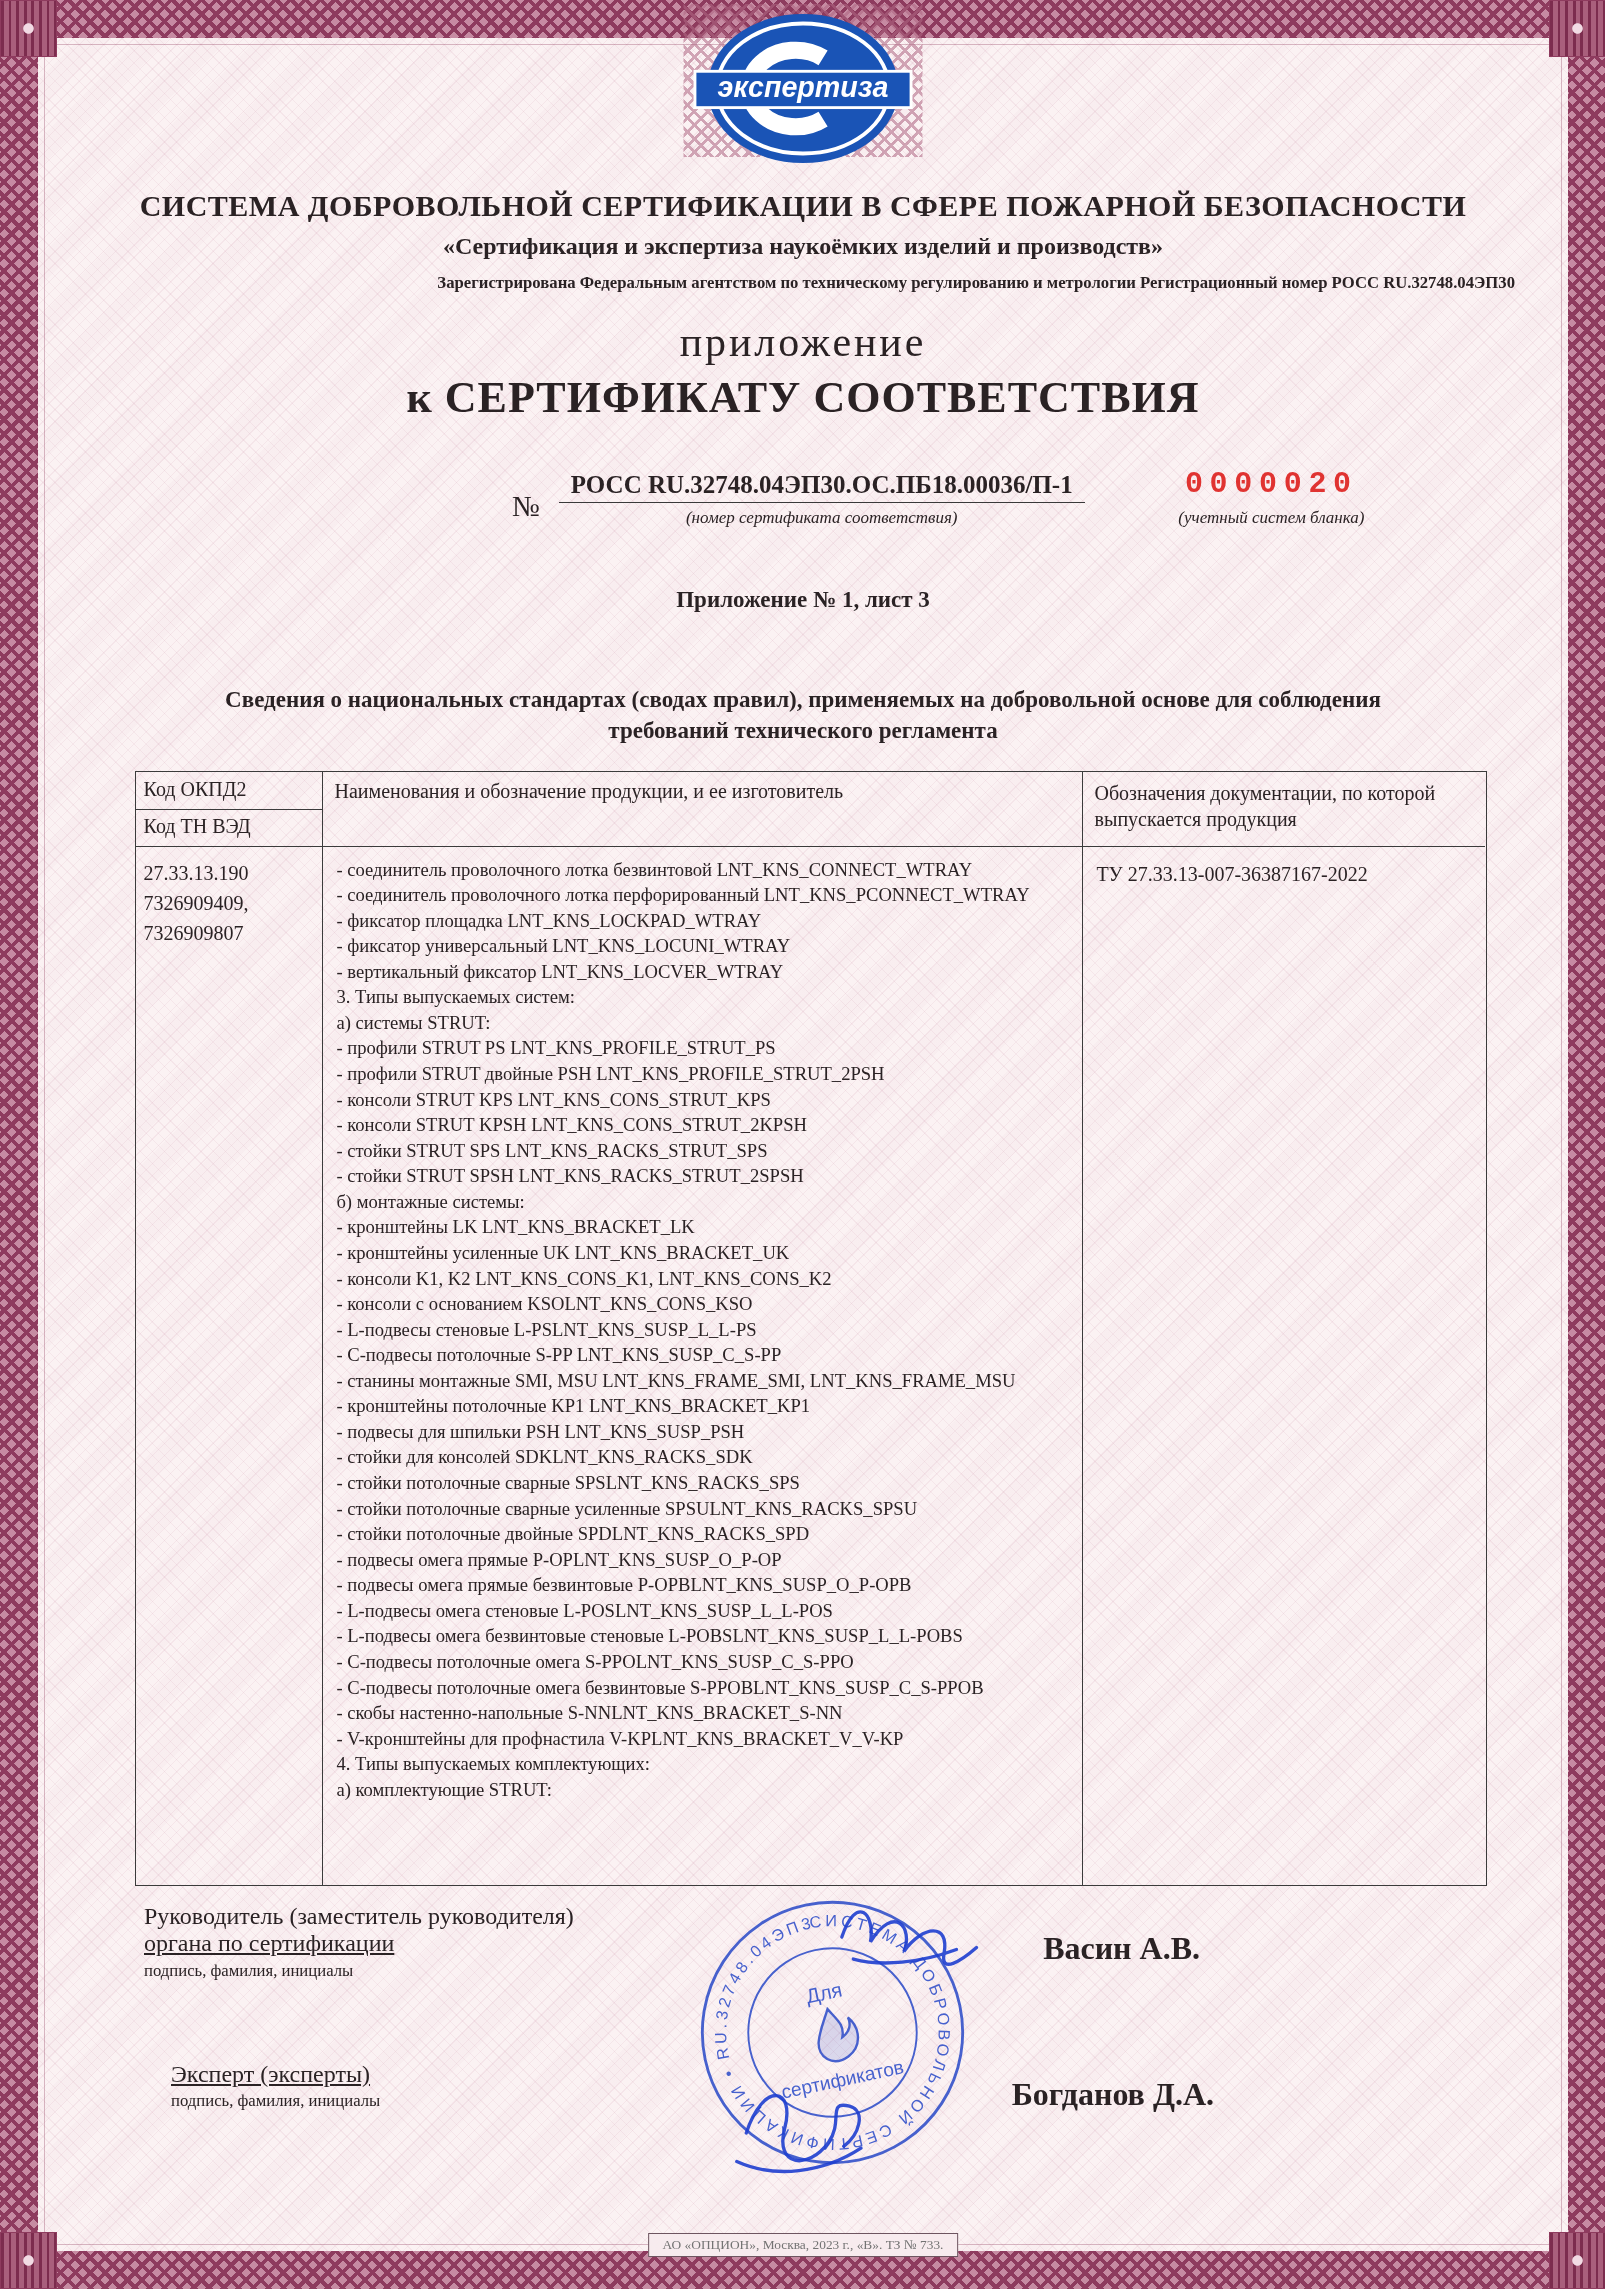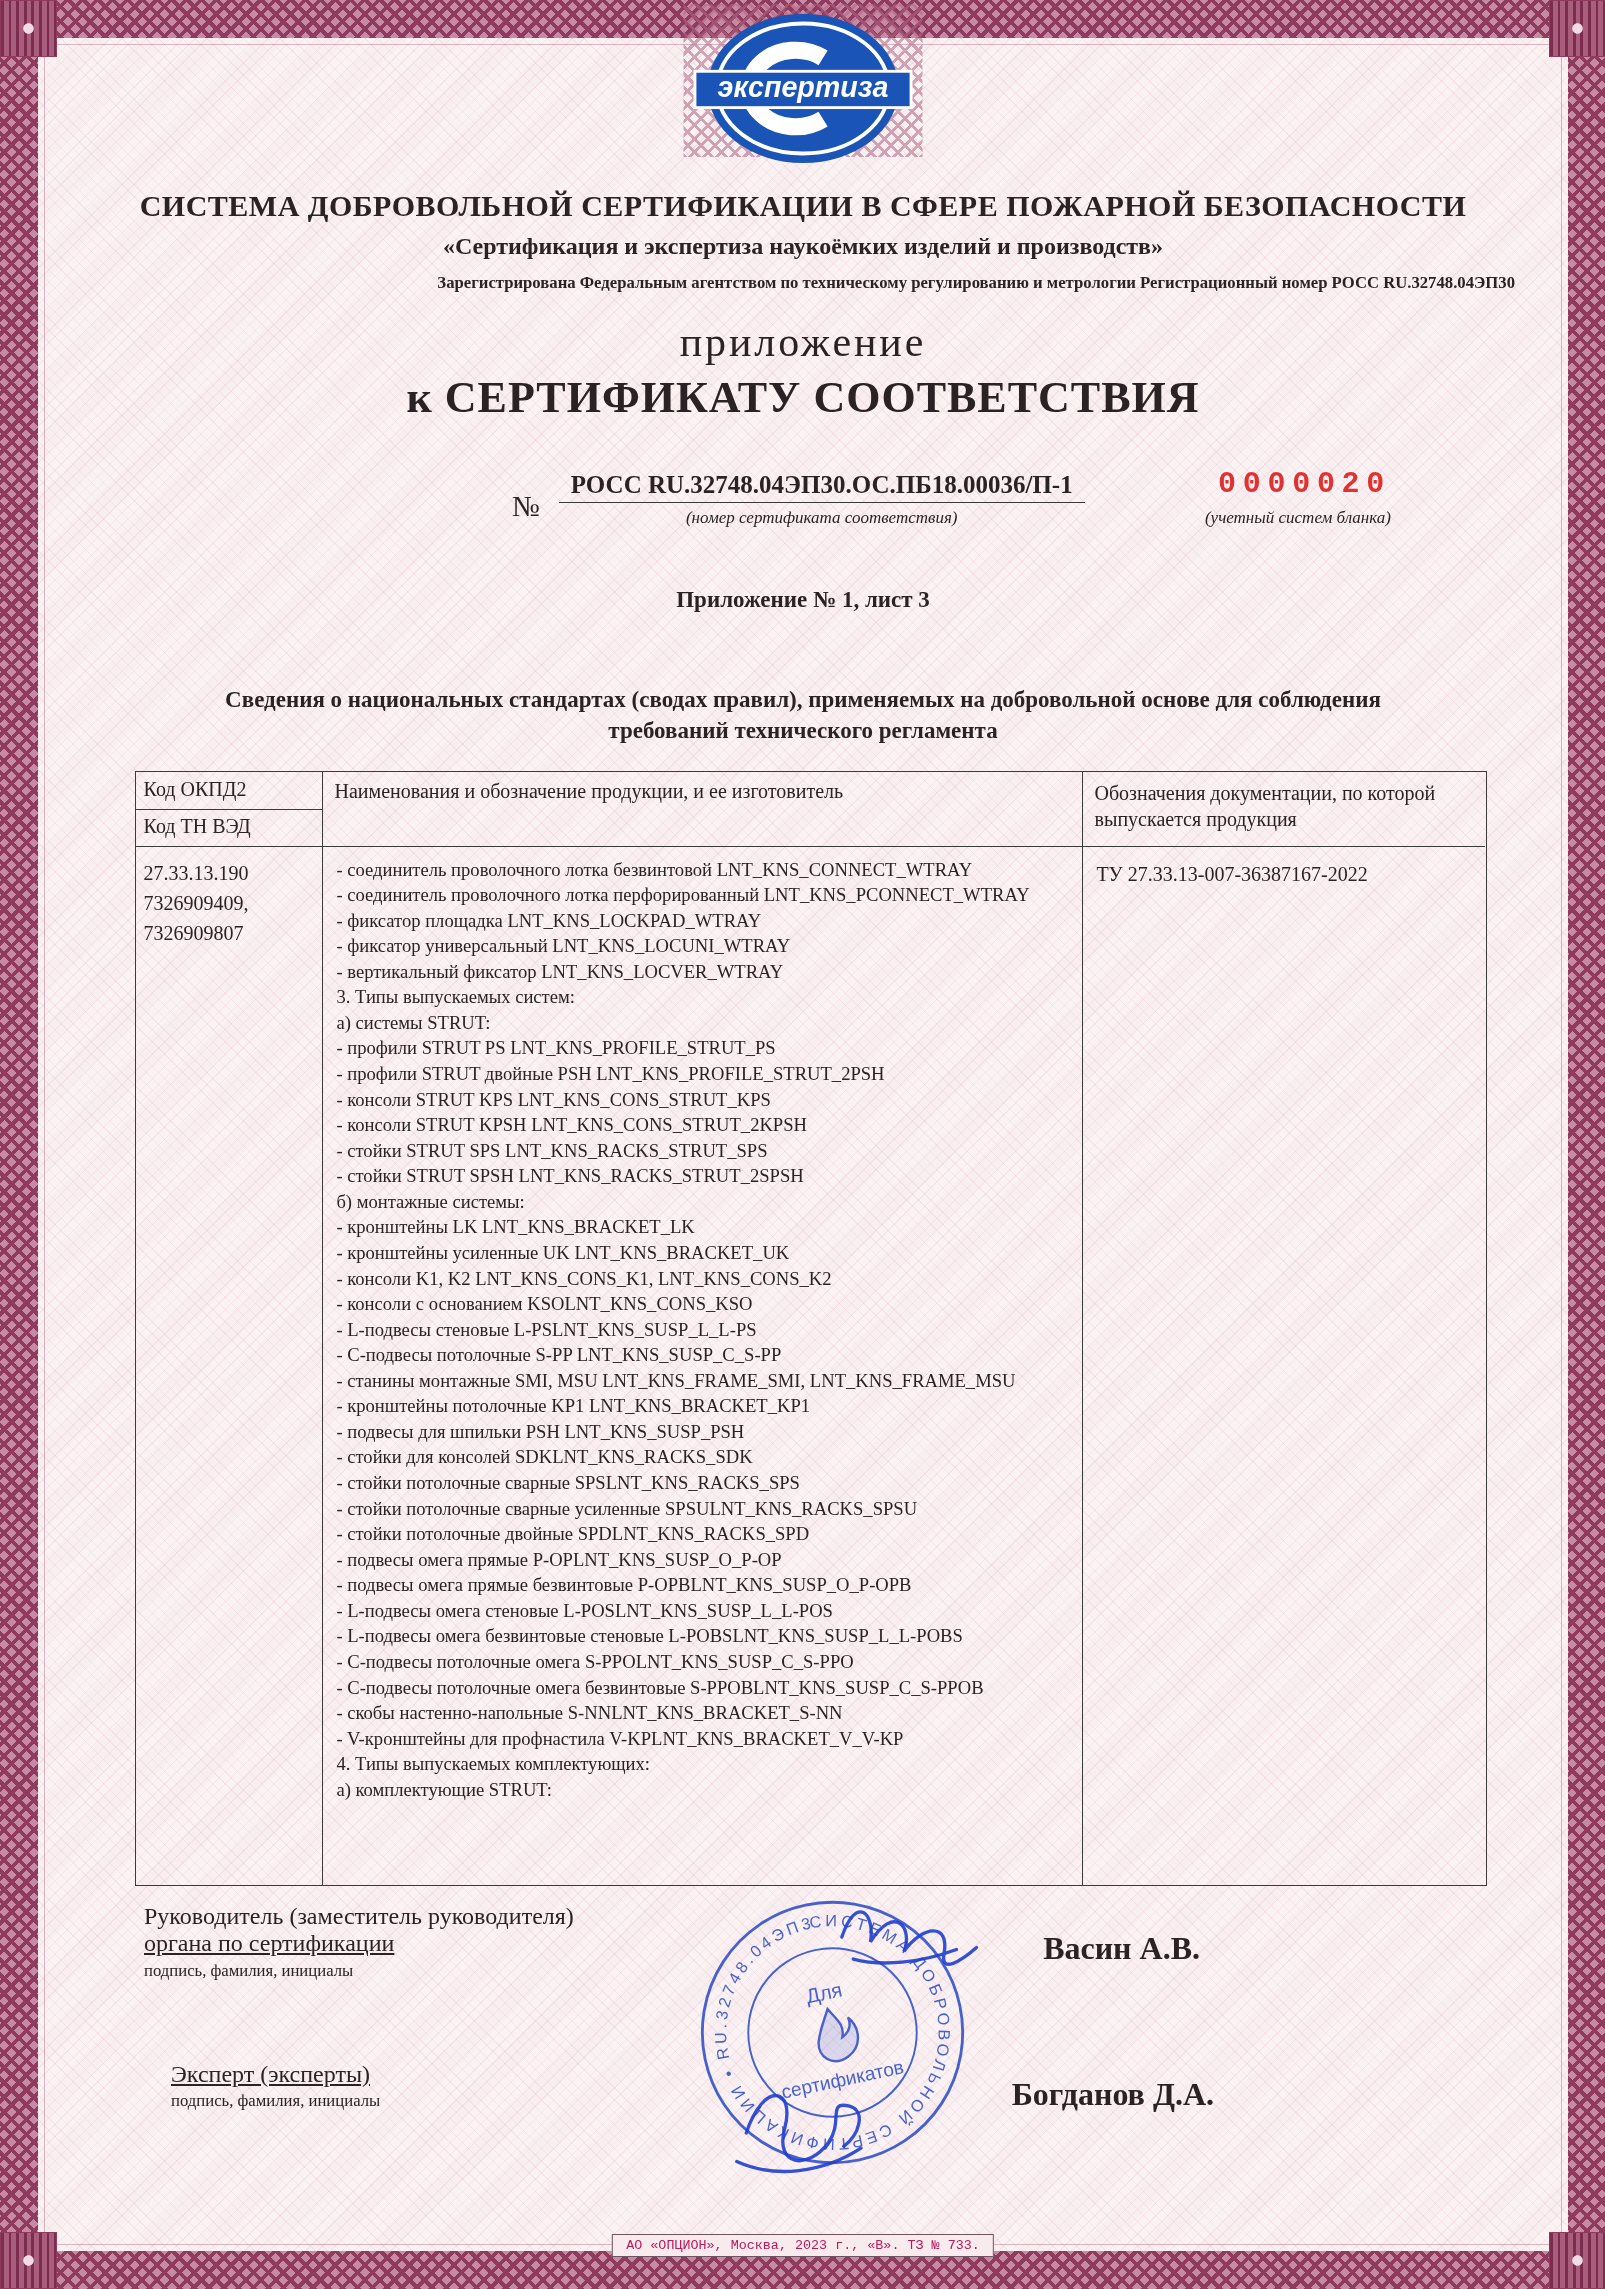--- a/index.html
+++ b/index.html
@@ -57,21 +57,21 @@
   .sys-reg { margin:13.4px 0 0; text-align:right; font-size:16.7px; font-weight:bold; }
 
   .doc-pre  { margin:25px 0 0; text-align:center; font-size:42px; letter-spacing:2.9px; }
   .doc-main { margin:5.7px 0 0; text-align:center; font-size:44px; font-weight:bold; letter-spacing:1px; }
 
   .num-row { display:flex; align-items:flex-end; margin:44px 124px 0 421px; }
   .num-sign { font-size:29px; padding-right:19px; padding-bottom:5.7px; }
   .num-main { width:631px; text-align:center; }
   .num-value { font-size:25px; font-weight:bold; border-bottom:1.9px solid #3a3a3a; padding-bottom:3.8px; }
   .num-caption { font-size:17px; font-style:italic; margin-top:4.8px; }
-  .blank-num { margin-left:67px; width:287px; text-align:right; }
+  .blank-num { margin-left:67px; width:287px; text-align:center; }
   .blank-value { font-family:"Liberation Mono", monospace; font-size:30px; font-weight:bold; color:#e03331; letter-spacing:6.7px; }
   .blank-caption { font-size:17px; font-style:italic; margin-top:7.6px; }
 
   .annex-line { margin:59px 0 0; text-align:center; font-size:23px; font-weight:bold; }
 
   .section-title { margin:71px auto 0; max-width:1271px; text-align:center; font-size:23px; font-weight:bold; line-height:1.35; }
 
   
   .cert-table { margin-top:25px; margin-left:44px; width:1350px;
     display:grid; grid-template-columns:187px 760px 402px;
@@ -99,21 +99,21 @@
   .sig-name { margin-left:auto; margin-right:191px; font-size:32px; font-weight:bold; padding-top:27px; }
   .sig-name.expert { margin-right:177px; padding-top:32.5px; }
   .sig-left.expert-block { padding-left:27px; padding-top:17px; }
 
   .stamp { position:absolute; left:521px; top:-38px; width:335px; height:335px; transform:rotate(-12deg); opacity:.88; }
   .squiggles { position:absolute; left:459px; top:-57px; width:535px; height:421px; pointer-events:none; }
 
   
   .footer-box { position:absolute; z-index:6; left:50%; bottom:32.5px; transform:translateX(-50%);
     background:#f7ebee; border:1.4px solid #6d5560; padding:2.9px 13.4px;
-    font-family:Liberation Mono, monospace; font-size:13.4px; color:#be185d; white-space:nowrap;margin-top:43px; }
+    font-family:Liberation Serif, serif; font-size:13.4px; color:#737373; white-space:nowrap;margin-top:43px; }
 </style>
 </head>
 <body>
 
 <div class="page">
 
   <div class="band band-top"></div>
   <div class="band band-bottom"></div>
   <div class="band band-left"></div>
   <div class="band band-right"></div>

